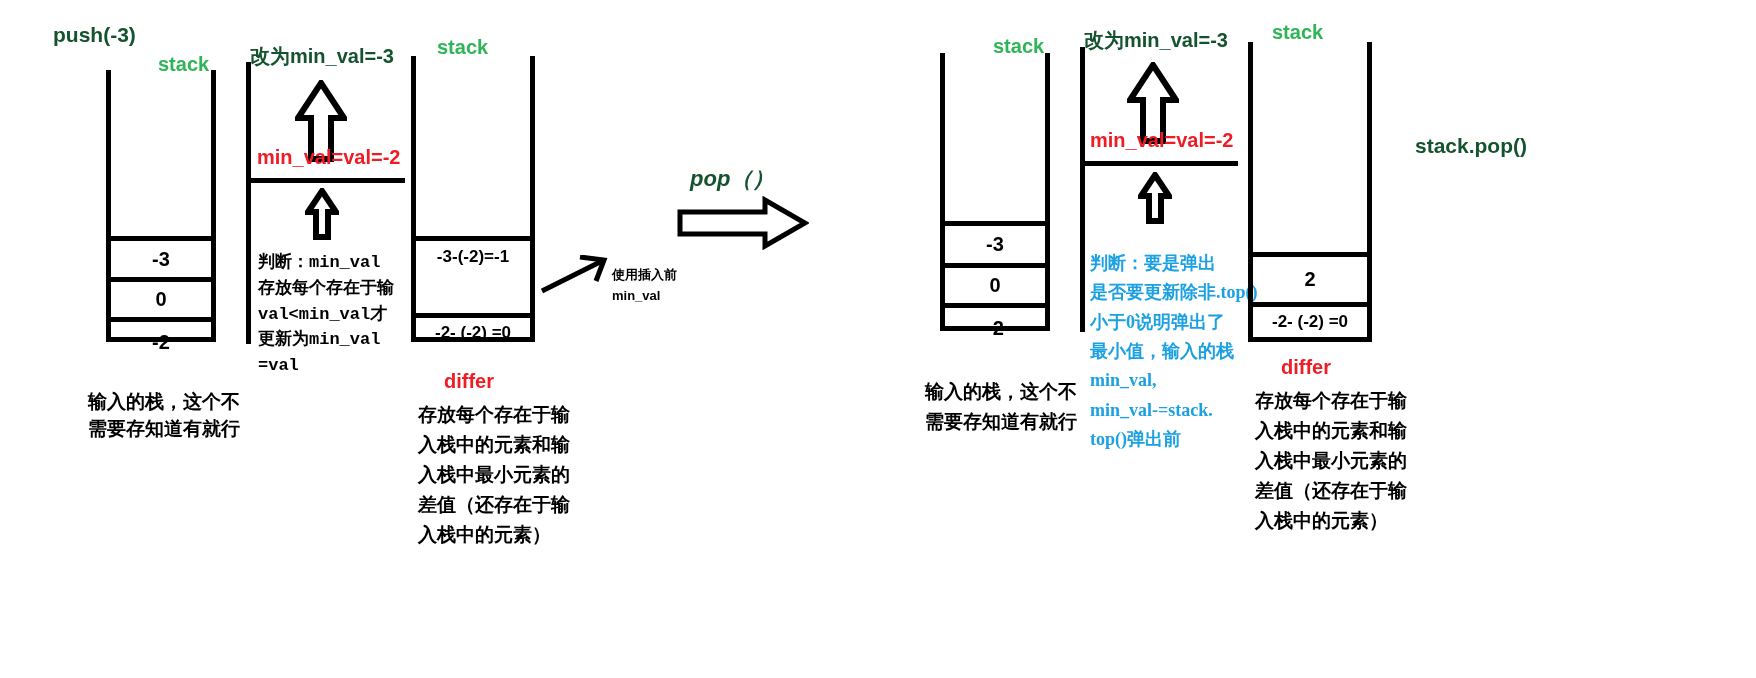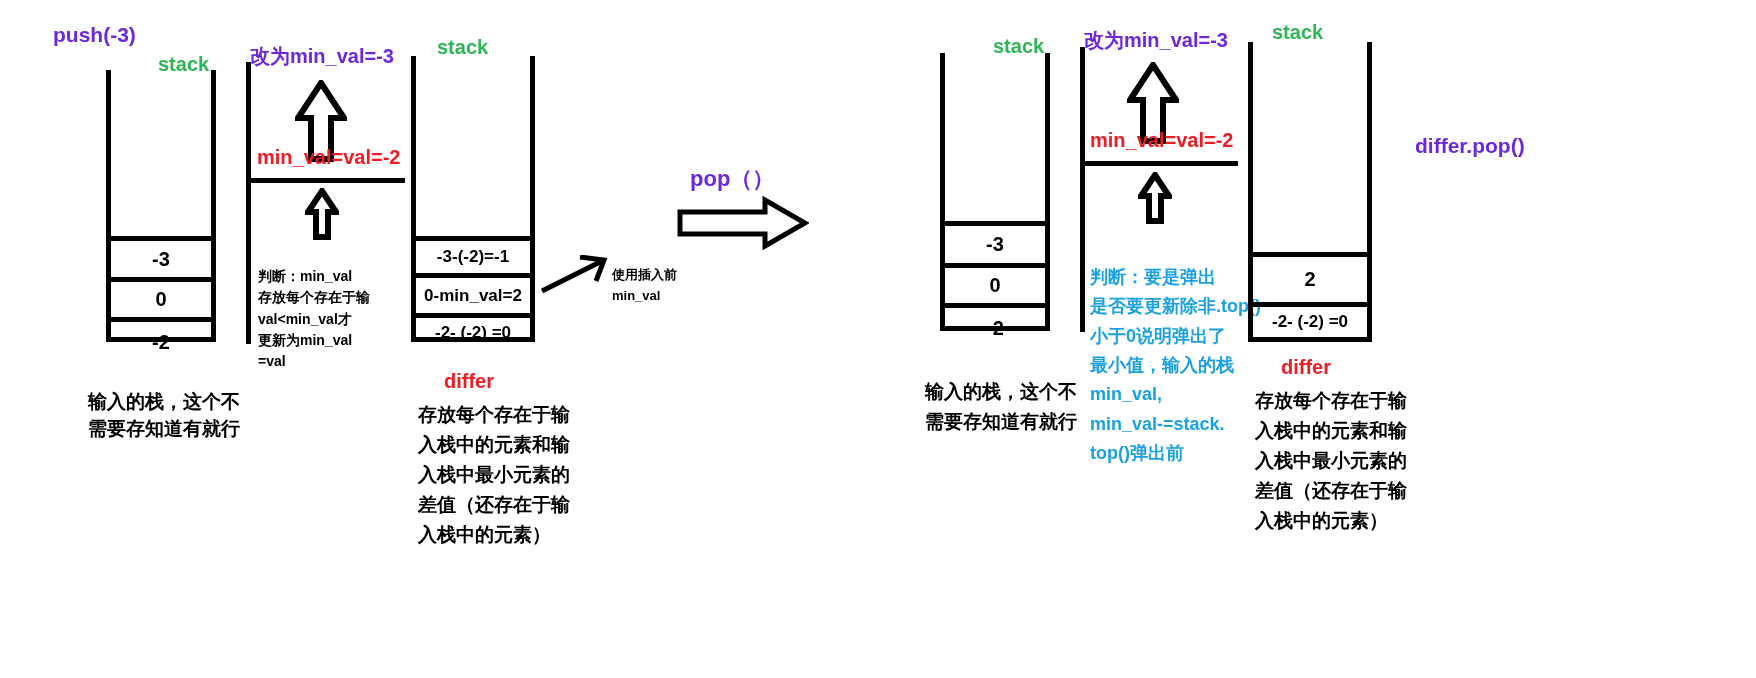--- a/index.html
+++ b/index.html
@@ -2,21 +2,21 @@
 <html><head>
 <meta charset="utf-8">
 <style>
   html,body{margin:0;padding:0;background:#ffffff;}
   body{
     width:1756px;height:678px;position:relative;overflow:hidden;
     font-family:"Liberation Sans","DejaVu Sans",sans-serif;
     -webkit-font-smoothing:antialiased;
   }
   .abs{position:absolute;}
-  .txt{font-weight:bold;color:#6d28d9;white-space:pre;line-height:1.0;}
+  .txt{font-weight:bold;color:#14532d;white-space:pre;line-height:1.0;}
   .blk{font-weight:bold;color:#000;line-height:1.42;}
   .red{color:#ee1c25;}
   .green{color:#2fb457;}
   .blue{color:#1ba1e2;}
 
   
   .stackbox{position:absolute;box-sizing:border-box;}
   .stackbox .wall-l,.stackbox .wall-r{position:absolute;top:0;bottom:0;width:5px;background:#000;}
   .stackbox .wall-l{left:0;}
   .stackbox .wall-r{right:0;}
@@ -68,36 +68,35 @@
 <div class="abs txt red" style="left:257px;top:147px;font-size:20px;">min_val=val=-2</div>
 
 <div class="rule" style="left:250px;top:178px;width:155px;"></div>
 
 <div class="uparrow" style="left:305px;top:188px;width:34px;height:52px;">
   <svg viewBox="0 0 34 52" width="34" height="52">
     <path d="M17 3 L31 24 L23 24 L23 49 L11 49 L11 24 L3 24 Z" fill="#ffffff" stroke="#000000" stroke-width="6" stroke-linejoin="miter"></path>
   </svg>
 </div>
 
-<div class="abs blk" style="left:258px;top:266px;font-size:14px;line-height:1.52;">
+<div class="abs blk" style="left:258px;top:250px;font-size:17px;line-height:1.52;font-family:Liberation Mono, monospace;">
   <div>判断：min_val</div>
   <div>存放每个存在于输</div>
   <div>val&lt;min_val才</div>
   <div>更新为min_val</div>
   <div>=val</div>
 </div>
 
 <div class="abs txt green" style="left:437px;top:37px;font-size:20px;">stack</div>
 
 <div class="stackbox" style="left:411px;top:56px;width:124px;height:286px;">
   <div class="wall-l"></div>
   <div class="wall-r"></div>
   <div class="wall-b"></div>
   <div class="cell" style="top:180px;height:37px;font-size:17px;">-3-(-2)=-1</div>
-  <div class="cell" style="top:217px;height:40px;font-size:17px;">0-min_val=2</div>
   <div class="cell" style="top:257px;height:34px;font-size:17px;">-2- (-2) =0</div>
 </div>
 
 <div class="abs txt red" style="left:444px;top:371px;font-size:20px;">differ</div>
 
 <div class="abs blk" style="left:418px;top:400px;font-size:19px;line-height:1.58;">
   <div>存放每个存在于输</div>
   <div>入栈中的元素和输</div>
   <div>入栈中最小元素的</div>
   <div>差值（还存在于输</div>
@@ -109,21 +108,21 @@
     <path d="M2 36 L62 6" stroke="#000" stroke-width="5" fill="none"></path>
     <path d="M40 2 L64 5 L56 26" stroke="#000" stroke-width="5" fill="none" stroke-linejoin="miter"></path>
   </svg>
 </div>
 
 <div class="abs blk" style="left:612px;top:265px;font-size:13px;line-height:1.58;">
   <div>使用插入前</div>
   <div>min_val</div>
 </div>
 
-<div class="abs txt" style="left:690px;top:168px;font-size:22px;">pop（）</div>
+<div class="abs txt" style="left:690px;top:168px;font-size:22px;font-style:italic;">pop（）</div>
 
 <div class="rightarrow" style="left:676px;top:196px;width:133px;height:54px;">
   <svg viewBox="0 0 133 54" width="133" height="54">
     <path d="M4 16 L89 16 L89 4 L129 27 L89 50 L89 38 L4 38 Z" fill="#ffffff" stroke="#000000" stroke-width="5" stroke-linejoin="miter"></path>
   </svg>
 </div>
 
 <div class="abs txt green" style="left:993px;top:36px;font-size:20px;">stack</div>
 
 <div class="stackbox" style="left:940px;top:53px;width:110px;height:278px;">
@@ -153,21 +152,21 @@
 <div class="abs txt red" style="left:1090px;top:130px;font-size:20px;">min_val=val=-2</div>
 
 <div class="rule" style="left:1083px;top:161px;width:155px;"></div>
 
 <div class="uparrow" style="left:1138px;top:172px;width:34px;height:52px;">
   <svg viewBox="0 0 34 52" width="34" height="52">
     <path d="M17 3 L31 24 L23 24 L23 49 L11 49 L11 24 L3 24 Z" fill="#ffffff" stroke="#000000" stroke-width="6" stroke-linejoin="miter"></path>
   </svg>
 </div>
 
-<div class="abs blk blue" style="left:1090px;top:263px;font-size:18px;line-height:1.63;">
+<div class="abs blk blue" style="left:1090px;top:249px;font-size:18px;line-height:1.63;font-family:Liberation Serif, serif;">
   <div>判断：要是弹出</div>
   <div>是否要更新除非.top()</div>
   <div>小于0说明弹出了</div>
   <div>最小值，输入的栈</div>
   <div>min_val,</div>
   <div>min_val-=stack.</div>
   <div>top()弹出前</div>
 </div>
 
 <div class="abs txt green" style="left:1272px;top:22px;font-size:20px;">stack</div>
@@ -183,13 +182,13 @@
 <div class="abs txt red" style="left:1281px;top:357px;font-size:20px;">differ</div>
 
 <div class="abs blk" style="left:1255px;top:386px;font-size:19px;line-height:1.58;">
   <div>存放每个存在于输</div>
   <div>入栈中的元素和输</div>
   <div>入栈中最小元素的</div>
   <div>差值（还存在于输</div>
   <div>入栈中的元素）</div>
 </div>
 
-<div class="abs txt" style="left:1415px;top:135px;font-size:21px;">differ.pop()</div>
+<div class="abs txt" style="left:1415px;top:135px;font-size:21px;">stack.pop()</div>
 
 </body></html>

